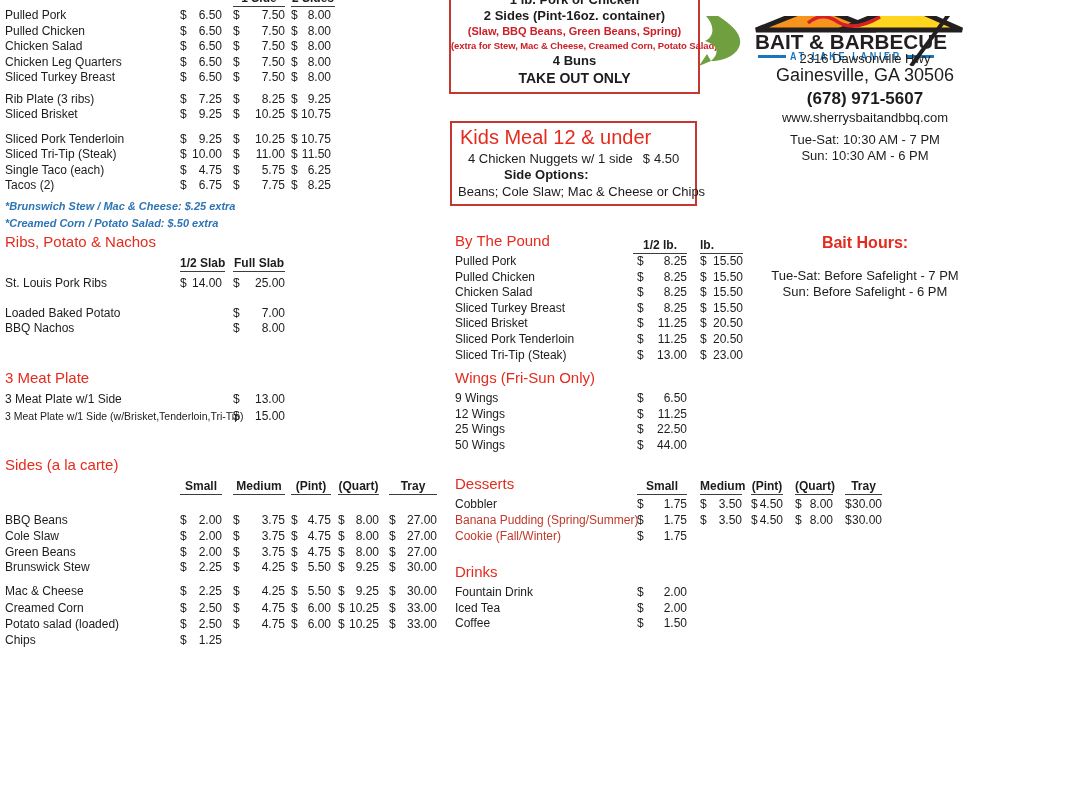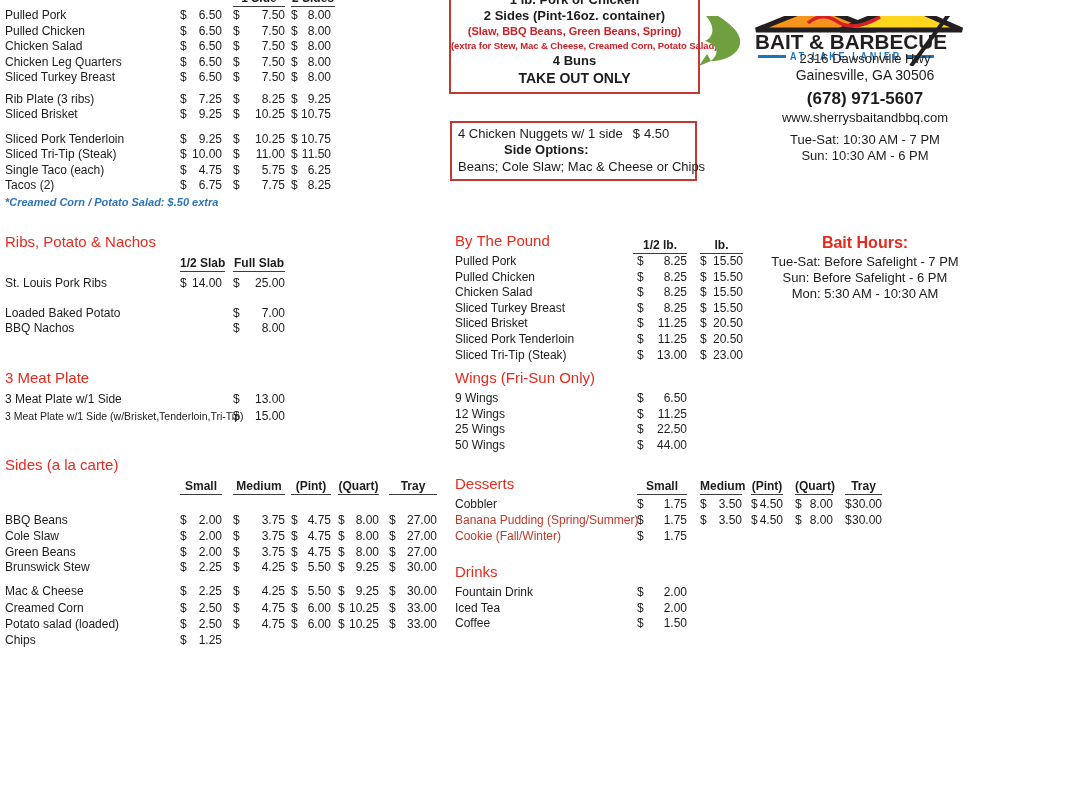--- a/index.html
+++ b/index.html
@@ -198,20 +198,21 @@
       </span>
       <span class="pc c2">
         <span>$</span>
         <span>7.75</span>
       </span>
       <span class="pc c3">
         <span>$</span>
         <span>8.25</span>
       </span>
     </div>
+  <div class="note g4">*Brunswich Stew / Mac &amp; Cheese:  $.25 extra</div>
   <div class="note">*Creamed Corn / Potato Salad:  $.50 extra</div>
 </div>
 
 <div class="sec" style="left:5px;top:231px;width:340px">
   <div class="title">Ribs, Potato &amp; Nachos</div>
   <div class="hrow" style="margin-top:3px">
     <span style="width:175px;flex:none"></span>
     <span class="hc" style="width:45px">1/2 Slab</span>
     <span class="hc" style="width:52px;margin-left:8px">Full Slab</span>
   </div>
@@ -447,30 +448,31 @@
 <div class="rbox" style="left:449px;top:-12px;width:247px;padding:2px 0 5px 0">
   <div style="font-size:13px;font-weight:bold;line-height:15px;white-space:nowrap">1 lb. Pork or Chicken</div>
   <div style="font-size:13px;font-weight:bold;line-height:17px;white-space:nowrap">2  Sides (Pint-16oz. container)</div>
   <div class="redtxt" style="font-size:11px;font-weight:bold;line-height:15px;white-space:nowrap">(Slaw, BBQ Beans, Green Beans, Spring)</div>
   <div class="redtxt" style="font-size:9.5px;font-weight:bold;line-height:14px;white-space:nowrap;letter-spacing:-0.1px">(extra for Stew, Mac &amp; Cheese, Creamed Corn, Potato Salad)</div>
   <div style="font-size:13px;font-weight:bold;line-height:16px">4 Buns</div>
   <div style="font-size:14px;font-weight:bold;line-height:18px">TAKE OUT ONLY</div>
 </div>
 
 <div class="rbox" style="left:450px;top:121px;width:243px;padding:2px 0 4px 0;text-align:left">
-  <div style="font-size:13px;line-height:17px;padding-left:6px;white-space:nowrap"><span>4 Chicken Nuggets w/ 1 side</span><span style="margin-left:10px">$</span><span style="margin-left:4px">4.50</span></div>
+  <div style="font-size:20px;line-height:25px;color:#e42b1e;padding-left:8px;white-space:nowrap">Kids Meal 12 &amp; under</div>
+  <div style="font-size:13px;line-height:17px;padding-left:16px;white-space:nowrap"><span>4 Chicken Nuggets w/ 1 side</span><span style="margin-left:10px">$</span><span style="margin-left:4px">4.50</span></div>
   <div style="font-size:13px;line-height:16px;font-weight:bold;padding-left:52px">Side Options:</div>
   <div style="font-size:13px;line-height:17px;padding-left:6px;white-space:nowrap">Beans; Cole Slaw; Mac &amp; Cheese or Chips</div>
 </div>
 
 <div class="sec" style="left:455px;top:230px;width:300px">
   <div class="title">By The Pound</div>
   <div class="hrow" style="position:absolute;left:178px;top:8px">
     <span class="hc" style="width:54px">1/2 lb.</span>
-    <span class="hc" style="width:43px;margin-left:13px;text-align:center">lb.</span>
+    <span class="hc" style="width:43px;margin-left:13px;text-align:left">lb.</span>
   </div>
   <div class="r" style="margin-top:2px;height:15.6px">
       <span class="m0">Pulled Pork</span>
       <span class="pc mc1">
         <span>$</span>
         <span>8.25</span>
       </span>
       <span class="pc mc2">
         <span>$</span>
         <span>15.50</span>
@@ -675,28 +677,27 @@
     <text x="57" y="33" textLength="192" lengthAdjust="spacingAndGlyphs" font-family="Liberation Sans, sans-serif" font-size="21" font-weight="bold" fill="#231f20">BAIT &amp; BARBECUE</text>
     <line x1="60" y1="40.5" x2="88" y2="40.5" stroke="#1b75bc" stroke-width="3"></line>
     <line x1="208" y1="40.5" x2="236" y2="40.5" stroke="#1b75bc" stroke-width="3"></line>
     <text x="148" y="44" text-anchor="middle" textLength="112" lengthAdjust="spacingAndGlyphs" font-family="Liberation Sans, sans-serif" font-size="10" font-weight="bold" letter-spacing="3" fill="#1b75bc">AT LAKE LANIER</text>
     <path d="M254,-6 L213,50" stroke="#231f20" stroke-width="4"></path>
   </svg>
 </div>
 
 <div class="sec" style="left:748px;top:50px;width:234px;text-align:center">
   <div style="font-size:13px;line-height:17px">2316 Dawsonville Hwy</div>
-  <div style="font-size:14px;line-height:17px">Gainesville, GA  30506</div>
+  <div style="font-size:18px;line-height:17px">Gainesville, GA  30506</div>
   <div style="font-size:17px;font-weight:bold;line-height:22px;margin-top:4px">(678) 971-5607</div>
   <div style="font-size:13px;line-height:16px">www.sherrysbaitandbbq.com</div>
 </div>
 
 <div class="sec" style="left:748px;top:129px;width:234px;text-align:center">
   <div class="hours-line" style="margin-top:3px">Tue-Sat:  10:30 AM - 7 PM</div>
   <div class="hours-line">Sun:  10:30 AM - 6 PM</div>
 </div>
 
 <div class="sec" style="left:740px;top:233px;width:250px;text-align:center">
   <div class="hours-title">Bait Hours:</div>
-  <div class="hours-line" style="margin-top:2px">Tue-Sat:  Before Safelight - 7 PM</div>
+  <div class="hours-line" style="margin-top:16px">Tue-Sat:  Before Safelight - 7 PM</div>
   <div class="hours-line">Sun:  Before Safelight - 6 PM</div>
-  <div class="hours-line">Mon:  5:30 AM - 10:30 AM</div>
 </div>
 
 </body></html>

